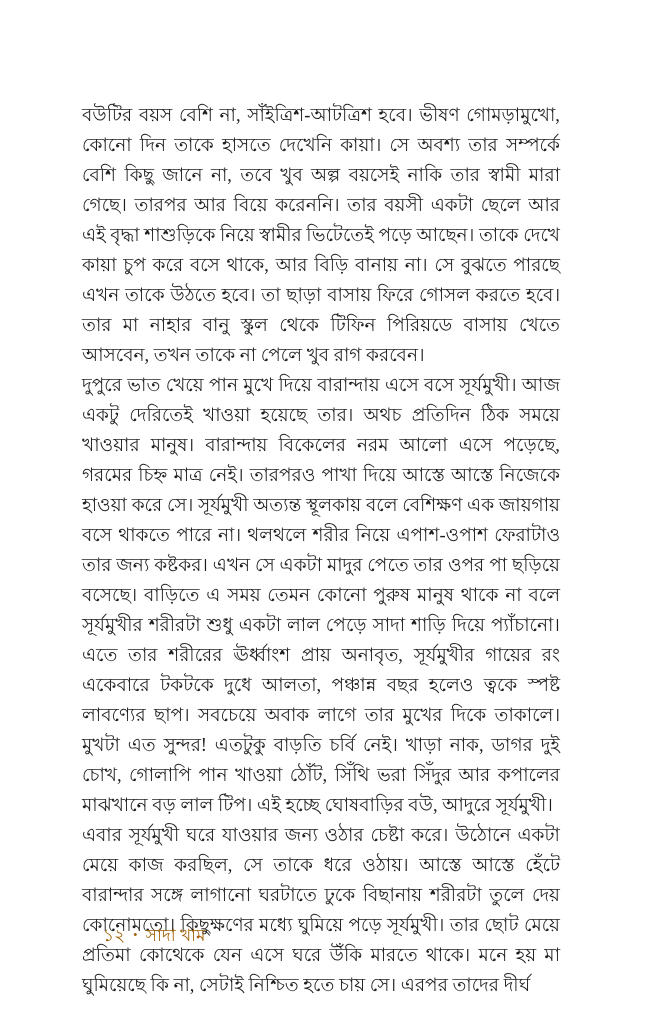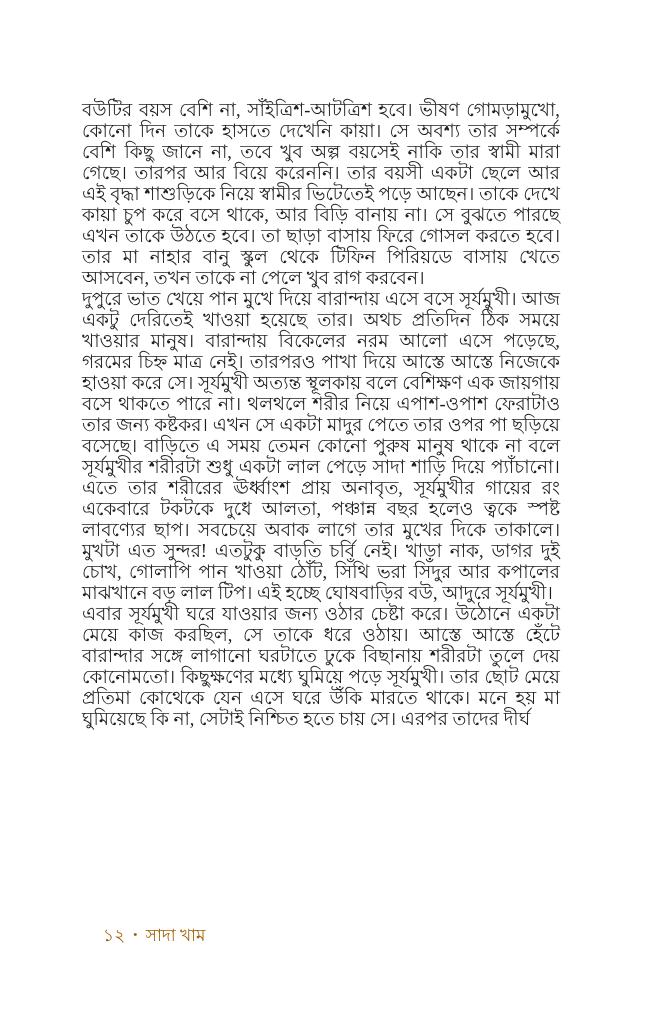--- a/index.html
+++ b/index.html
@@ -15,21 +15,21 @@
     overflow: hidden;
     font-family: "Liberation Serif", "DejaVu Serif", serif;
   }
   .text-block {
     position: absolute;
     left: 82px;
     top: 100px;
     width: 478px;
     color: #1e1e1e;
     font-size: 18.5px;
-    line-height: 21px;
+    line-height: 30px;
     text-align: justify;
     text-justify: inter-word;
   }
   .para {
     margin: 0;
     padding: 0;
   }
   .page-footer {
     position: absolute;
     left: 103px;

